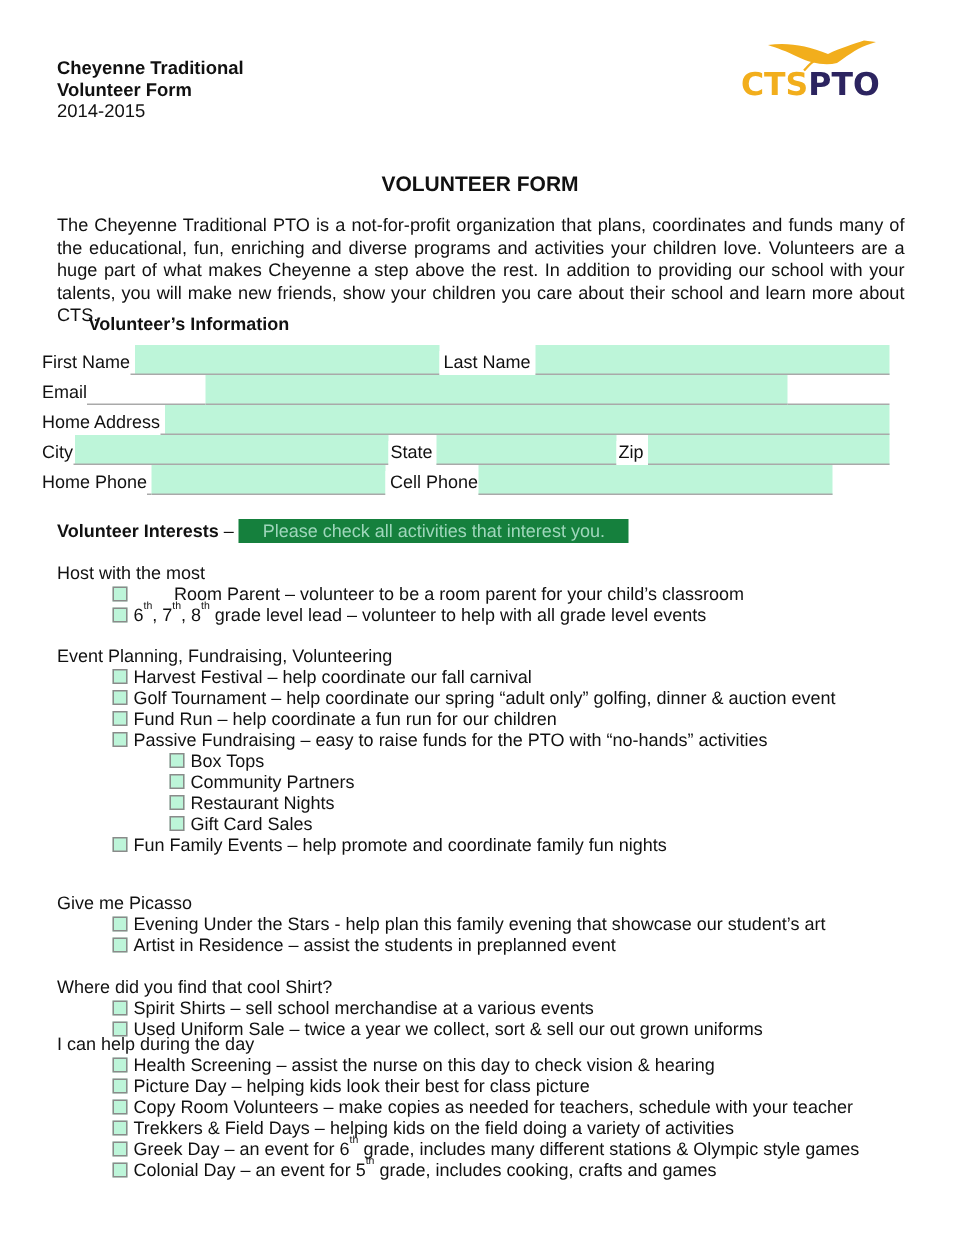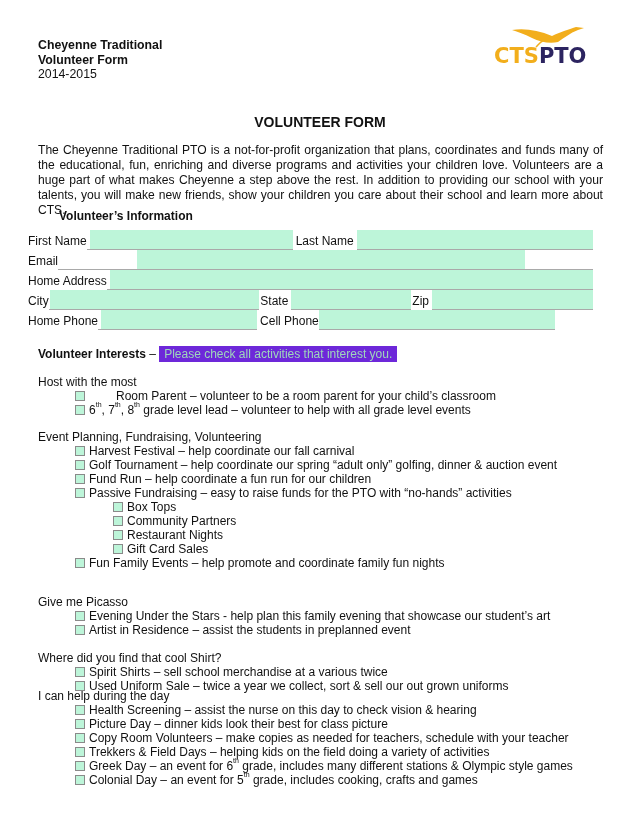--- a/index.html
+++ b/index.html
@@ -20,21 +20,21 @@
 
     .section-heading { position: absolute; left: 38px; font-weight: bold; font-size: 12px; }
 
     .field-row { position: absolute; left: 28px; width: 565px; height: 20px; display: flex; align-items: flex-end; }
     .lbl { font-size: 12px; white-space: nowrap; padding-bottom: 2px; line-height: 14px; background: #fff; }
     .fld { height: 20px; background: #bdf5d9; border: none; border-bottom: 1px solid #a9a9a9; font-family: "Liberation Sans", sans-serif; font-size: 12px; padding: 0 3px; outline: none; }
     .underline-gap { height: 20px; border-bottom: 1px solid #a9a9a9; }
 
     .interests { position: absolute; left: 38px; top: 347px; font-size: 12px; }
     .interests .b { font-weight: bold; }
-    .interests .hint { background: #6d28d9; color: #9fd6bb; padding: 1px 5px; }
+    .interests .hint { background: #15803d; color: #9fd6bb; padding: 1px 16px; }
 
     .group-title { position: absolute; left: 38px; font-size: 12px; }
     .item { position: absolute; font-size: 12px; display: flex; align-items: center; white-space: nowrap; }
     .cb { width: 10px; height: 10px; background: #bdf5d9; border: 1px solid #8a8a8a; margin-right: 4px; display: inline-block; flex-shrink: 0; cursor: pointer; }
     sup { font-size: 7px; vertical-align: top; position: relative; top: -2px; }
     .l1 { left: 75px; }
     .l2 { left: 113px; }
   </style>
 </head>
 <body>
@@ -154,34 +154,34 @@
       <span class="cb" role="checkbox" aria-checked="false"></span>
       <span>Evening Under the Stars - help plan this family evening that showcase our student’s art</span>
     </div>
     <div class="item l1" style="top: 623px;">
       <span class="cb" role="checkbox" aria-checked="false"></span>
       <span>Artist in Residence – assist the students in preplanned event</span>
     </div>
     <div class="group-title" style="top: 651px;">Where did you find that cool Shirt?</div>
     <div class="item l1" style="top: 665px;">
       <span class="cb" role="checkbox" aria-checked="false"></span>
-      <span>Spirit Shirts – sell school merchandise at a various twice</span>
+      <span>Spirit Shirts – sell school merchandise at a various events</span>
     </div>
     <div class="item l1" style="top: 679px;">
       <span class="cb" role="checkbox" aria-checked="false"></span>
       <span>Used Uniform Sale – twice a year we collect, sort &amp; sell our out grown uniforms</span>
     </div>
     <div class="group-title" style="top: 689px;">I can help during the day</div>
     <div class="item l1" style="top: 703px;">
       <span class="cb" role="checkbox" aria-checked="false"></span>
       <span>Health Screening – assist the nurse on this day to check vision &amp; hearing</span>
     </div>
     <div class="item l1" style="top: 717px;">
       <span class="cb" role="checkbox" aria-checked="false"></span>
-      <span>Picture Day – dinner kids look their best for class picture</span>
+      <span>Picture Day – helping kids look their best for class picture</span>
     </div>
     <div class="item l1" style="top: 731px;">
       <span class="cb" role="checkbox" aria-checked="false"></span>
       <span>Copy Room Volunteers – make copies as needed for teachers, schedule with your teacher</span>
     </div>
     <div class="item l1" style="top: 745px; justify-content: space-between;">
       <span class="cb" role="checkbox" aria-checked="false"></span>
       <span>Trekkers &amp; Field Days – helping kids on the field doing a variety of activities</span>
     </div>
     <div class="item l1" style="top: 759px;">

